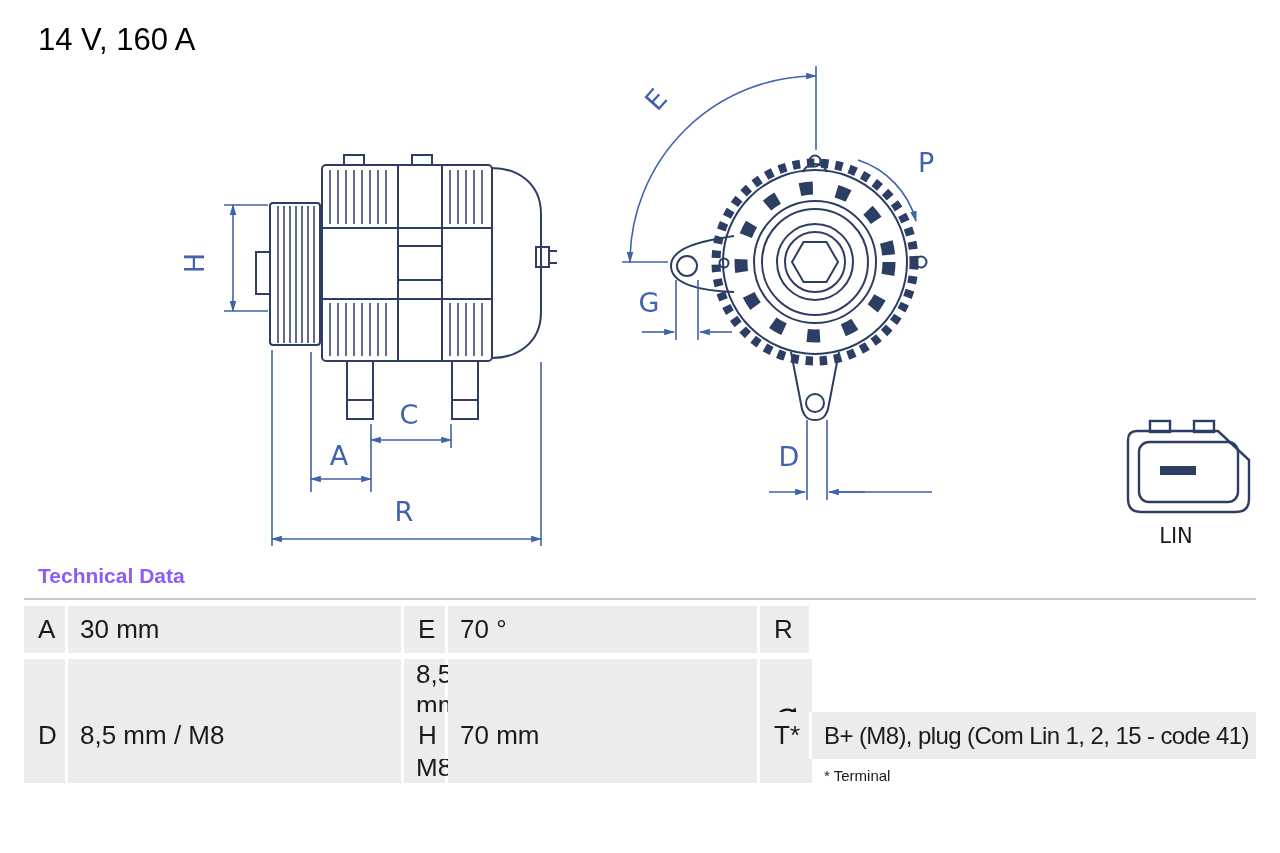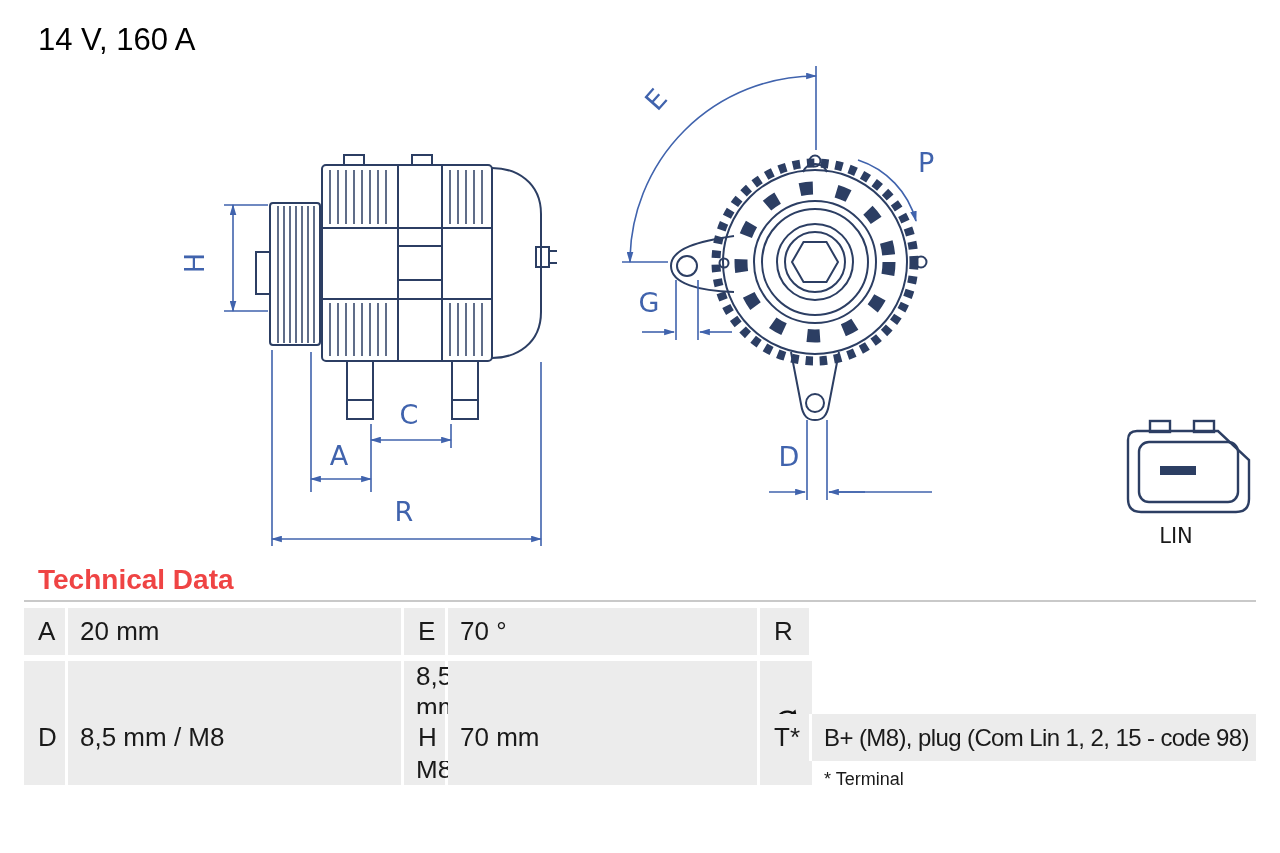--- a/index.html
+++ b/index.html
@@ -3,29 +3,29 @@
 <meta charset="utf-8">
 <style>
   html,body{margin:0;padding:0}
   body{
     width:1280px;height:853px;background:#fff;position:relative;overflow:hidden;
     font-family:"Liberation Sans",sans-serif;color:#111;
   }
   .page-title{position:absolute;top:22px;left:38px;font-size:31px;color:#000;z-index:2}
   svg.drawing{display:block}
   .tech{padding:0 24px}
-  .tech-heading{font-size:28px;font-weight:bold;margin:4px 0 4px 14px;color:#ef4444}
+  .tech-heading{font-size:21px;font-weight:bold;margin:4px 0 10px 14px;color:#8b5cf6}
   .ttable{border-top:2px solid #c9c9c9;padding-top:6px}
   .trow{display:grid;grid-template-columns:44px 336px 44px 312px 52px 1fr;height:47px;margin-bottom:6px}
   .cell{background:#ececec;display:flex;align-items:center;font-size:26px;border-right:3px solid #fff;color:#1a1a1a}
   .cell.lastcol{border-right:none}
   .key{padding-left:14px}
   .val{padding-left:12px}
   .condensed{font-size:24px;letter-spacing:-0.6px}
-  .footnote{margin:8px 0 0 800px;font-size:18px;color:#1a1a1a}
+  .footnote{margin:8px 0 0 800px;font-size:15px;color:#1a1a1a}
 </style>
 </head>
 <body>
 
 <div class="page-title">14 V, 160 A</div>
 
 <svg class="drawing" width="1280" height="560" viewBox="0 0 1280 560" xmlns="http://www.w3.org/2000/svg">
   <defs>
     <marker id="dimArrow" viewBox="0 0 10 6" markerWidth="11" markerHeight="7" refX="9" refY="3" orient="auto-start-reverse" markerUnits="userSpaceOnUse">
       <path d="M0 0 L10 3 L0 6 Z" fill="#4063ad"></path>
@@ -143,21 +143,21 @@
   </g>
 </svg>
 
 <section class="tech">
   <h2 class="tech-heading">Technical Data</h2>
 
   <div class="ttable">
 
     <div class="trow">
       <div class="cell key">A</div>
-      <div class="cell val">20 mm</div>
+      <div class="cell val">30 mm</div>
       <div class="cell key">E</div>
       <div class="cell val">70 °</div>
       <div class="cell key">R</div>
     </div>
 
     <div class="trow">
       <div class="cell key">C</div>
       <div class="cell key">G</div>
       <div class="cell val">8,5 mm / M8</div>
       <div class="cell key">P</div>
@@ -168,19 +168,19 @@
         </svg>
       </div>
     </div>
 
     <div class="trow">
       <div class="cell key">D</div>
       <div class="cell val">8,5 mm / M8</div>
       <div class="cell key">H</div>
       <div class="cell val">70 mm</div>
       <div class="cell key">T*</div>
-      <div class="cell val lastcol condensed">B+ (M8), plug (Com Lin 1, 2, 15 - code 98)</div>
+      <div class="cell val lastcol condensed">B+ (M8), plug (Com Lin 1, 2, 15 - code 41)</div>
     </div>
 
   </div>
 
   <div class="footnote">* Terminal</div>
 </section>
 
 </body></html>

